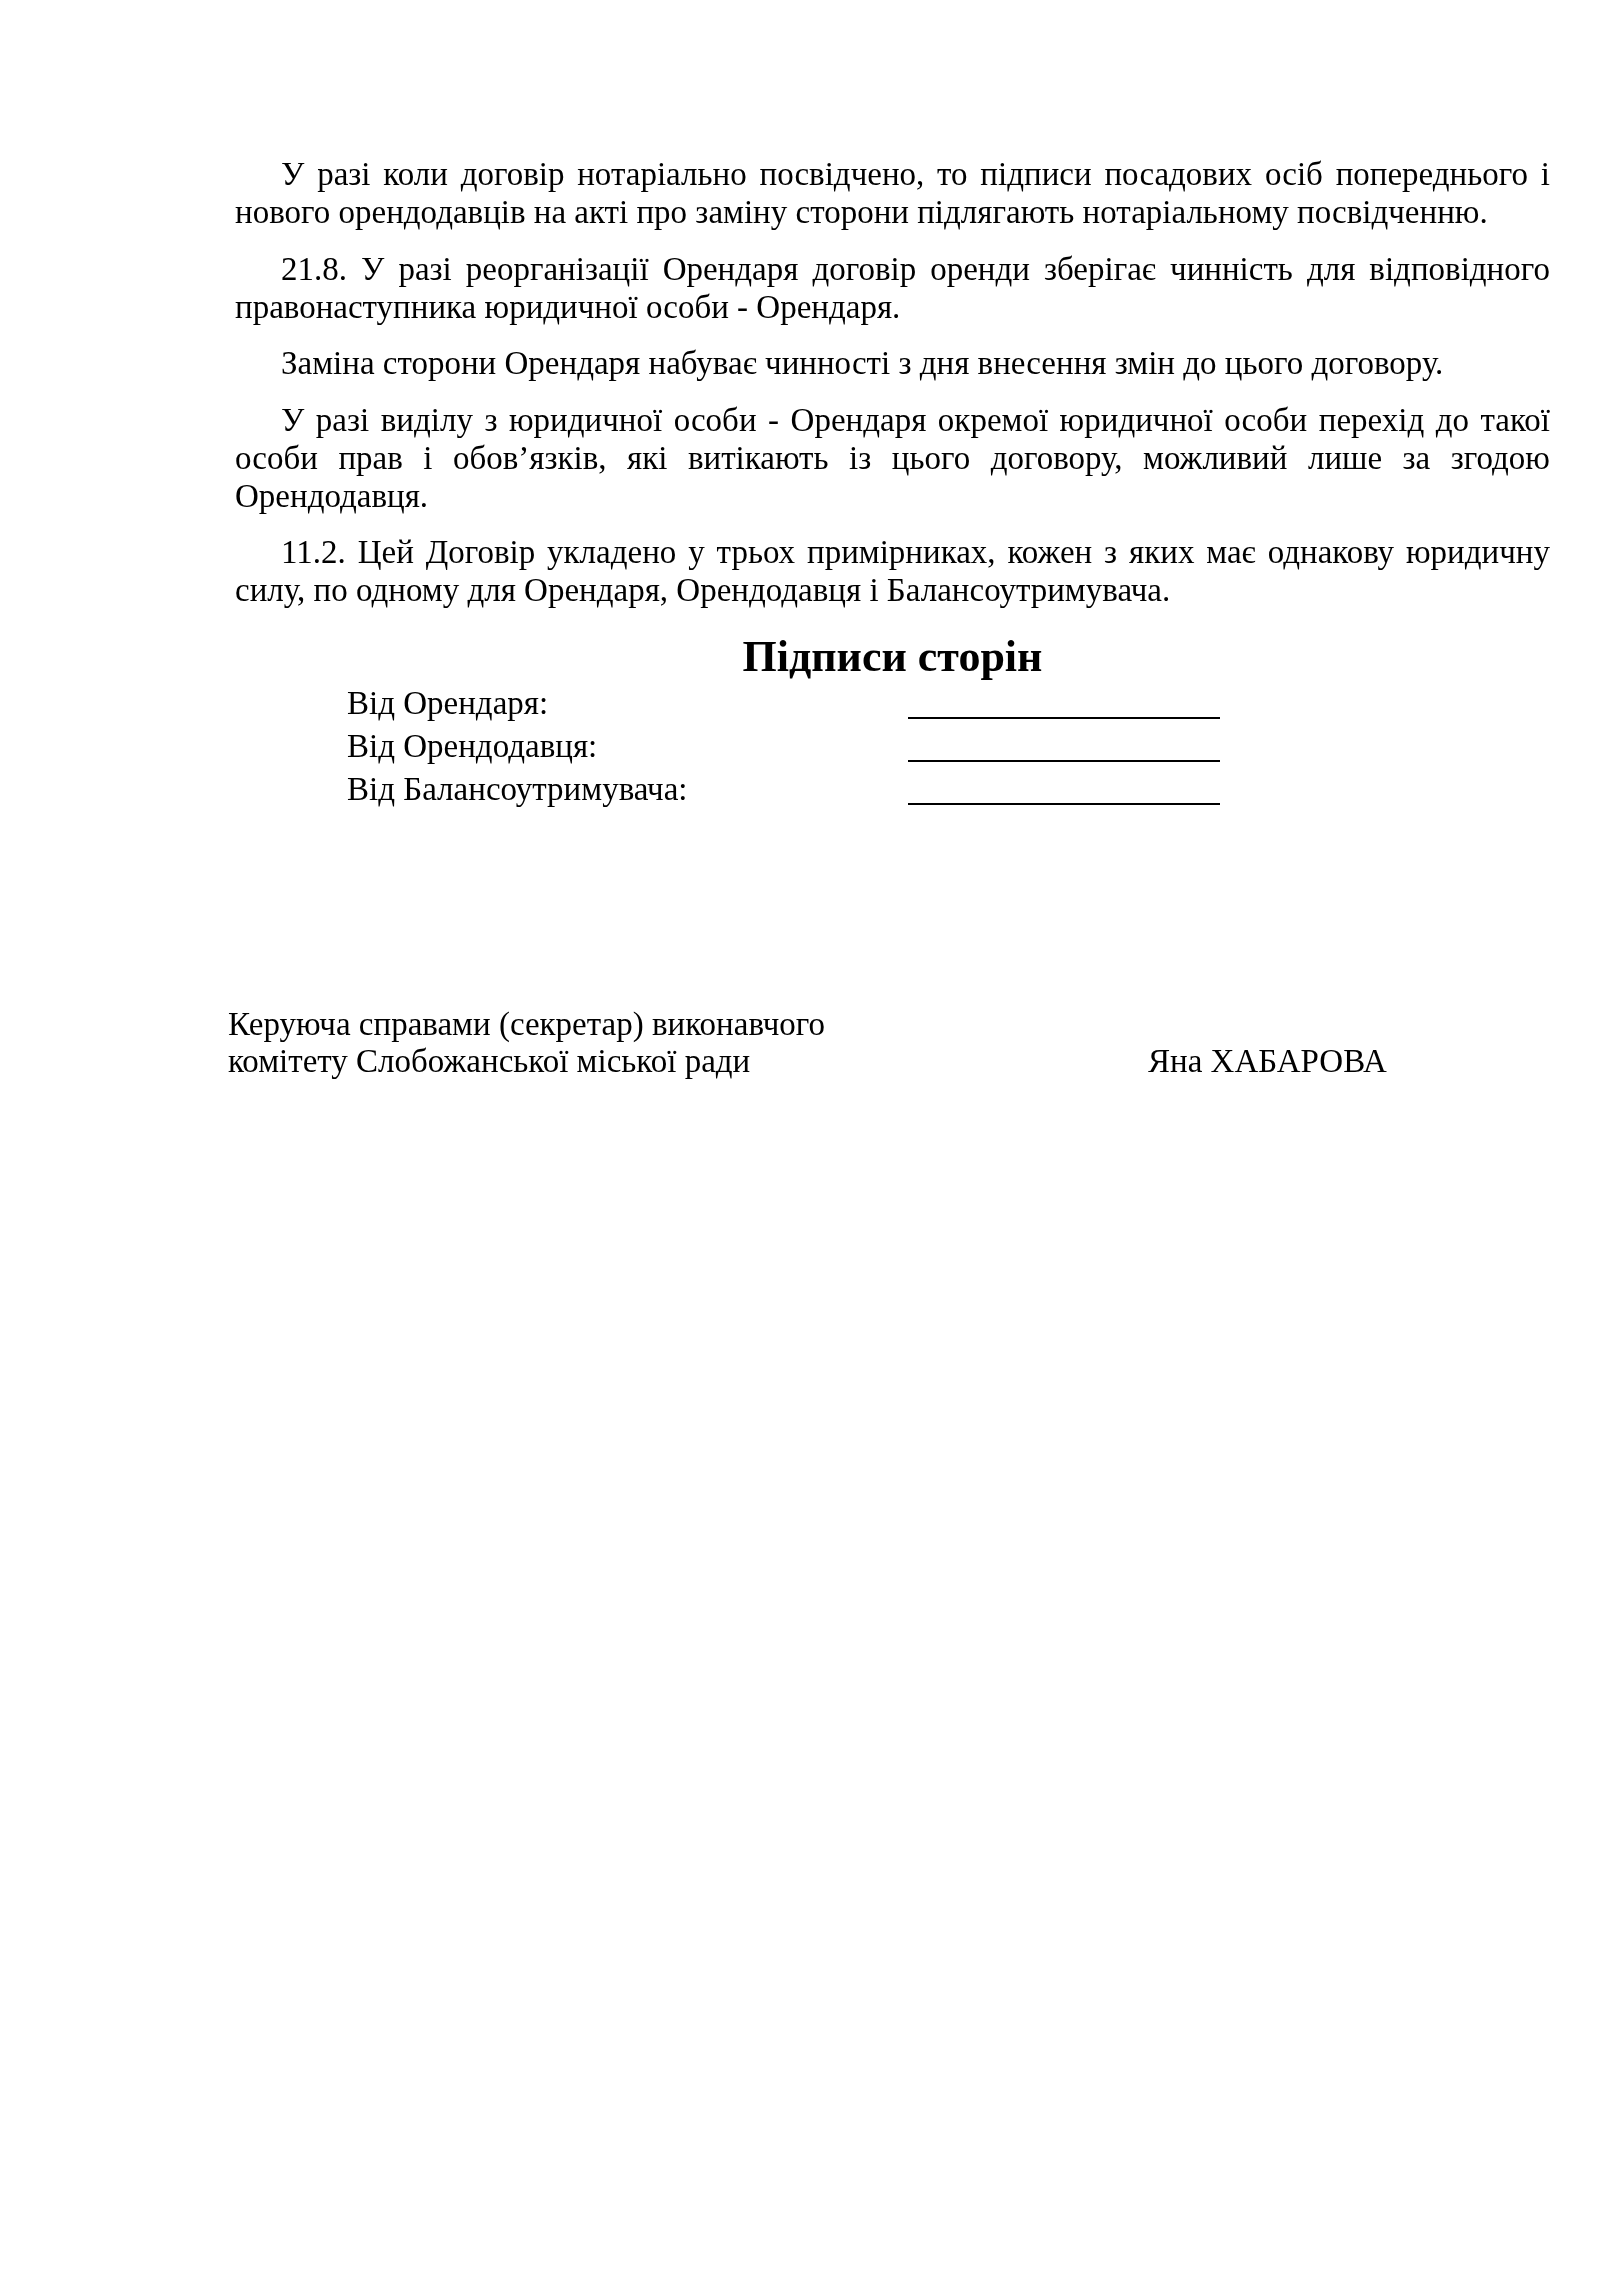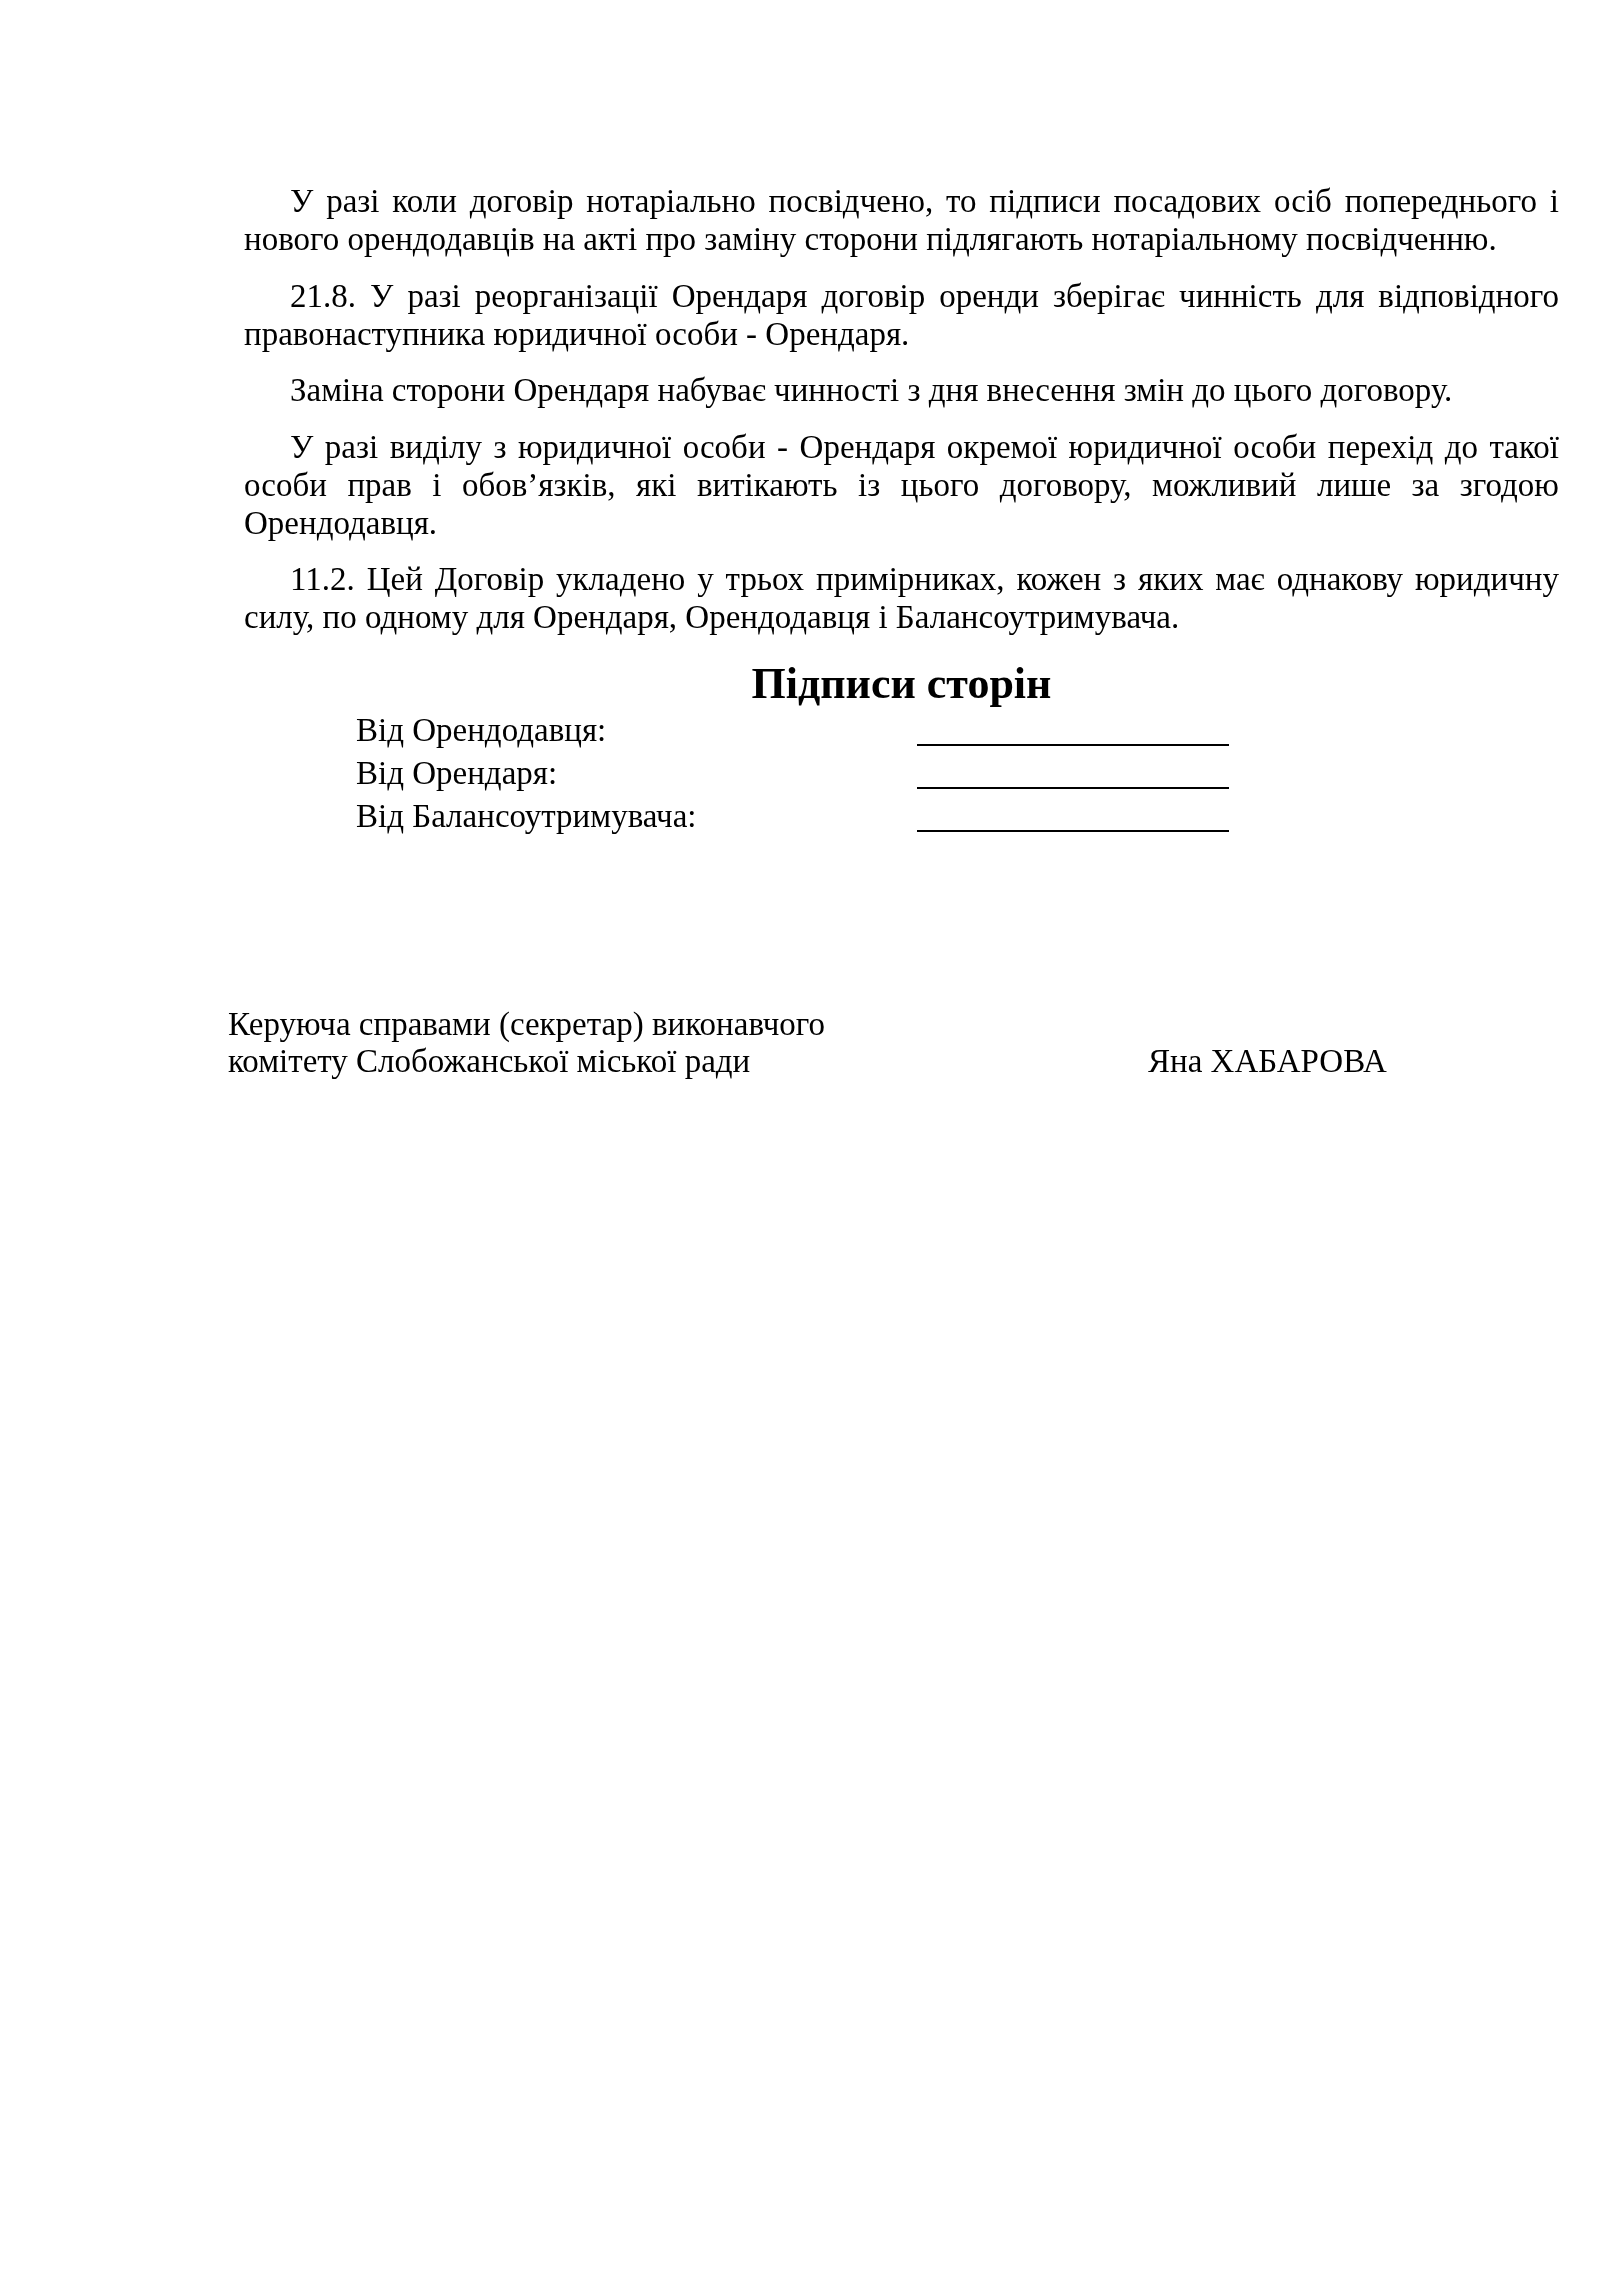--- a/index.html
+++ b/index.html
@@ -12,24 +12,23 @@
     width: 1621px;
     height: 2293px;
     background: #ffffff;
     color: #000000;
     font-family: "Liberation Serif", "DejaVu Serif", serif;
     font-size: 33px;
     overflow: hidden;
   }
   .text-block {
     position: absolute;
-    left: 244px;
+    left: 235px;
     top: 155px;
     width: 1315px;
-    margin-top: 27px;
   }
   .text-block p {
     margin: 0 0 18.6px 0;
     text-indent: 46px;
     text-align: justify;
     line-height: 38px;
   }
   .sig-heading {
     margin: 29px 0 0 0;
     font-size: 44px;
@@ -86,25 +85,25 @@
     <p>У разі коли договір нотаріально посвідчено, то підписи посадових осіб попереднього і нового орендодавців на акті про заміну сторони підлягають нотаріальному посвідченню.</p>
     <p>21.8. У разі реорганізації Орендаря договір оренди зберігає чинність для відповідного правонаступника юридичної особи - Орендаря.</p>
     <p>Заміна сторони Орендаря набуває чинності з дня внесення змін до цього договору.</p>
     <p>У разі виділу з юридичної особи - Орендаря окремої юридичної особи перехід до такої особи прав і обов’язків, які витікають із цього договору, можливий лише за згодою Орендодавця.</p>
     <p>11.2. Цей Договір укладено у трьох примірниках, кожен з яких має однакову юридичну силу, по одному для Орендаря, Орендодавця і Балансоутримувача.</p>
 
     <h2 class="sig-heading">Підписи сторін</h2>
 
     <div class="sig-rows">
       <div class="sig-row">
-        <span class="sig-label">Від Орендодавця:</span>
+        <span class="sig-label">Від Орендаря:</span>
         <span class="sig-line"></span>
       </div>
       <div class="sig-row">
-        <span class="sig-label">Від Орендаря:</span>
+        <span class="sig-label">Від Орендодавця:</span>
         <span class="sig-line"></span>
       </div>
       <div class="sig-row">
         <span class="sig-label">Від Балансоутримувача:</span>
         <span class="sig-line"></span>
       </div>
     </div>
   </section>
 
   <section class="footer">

